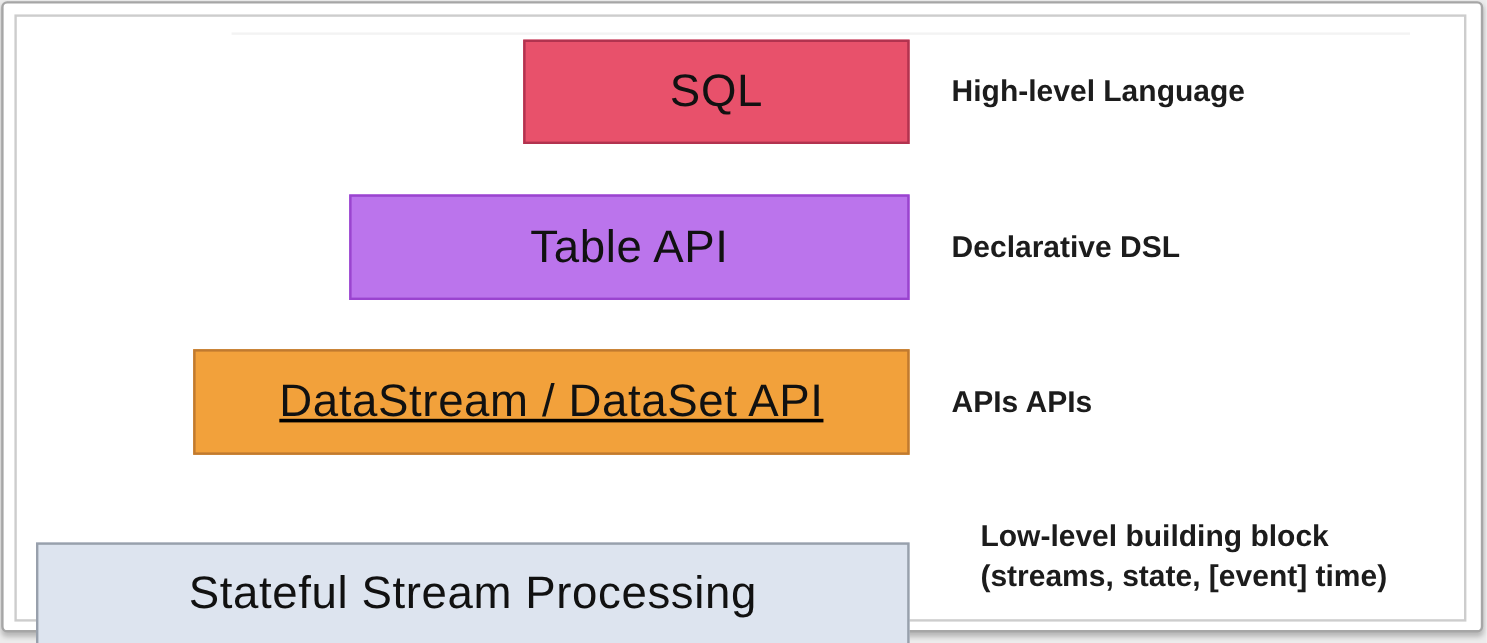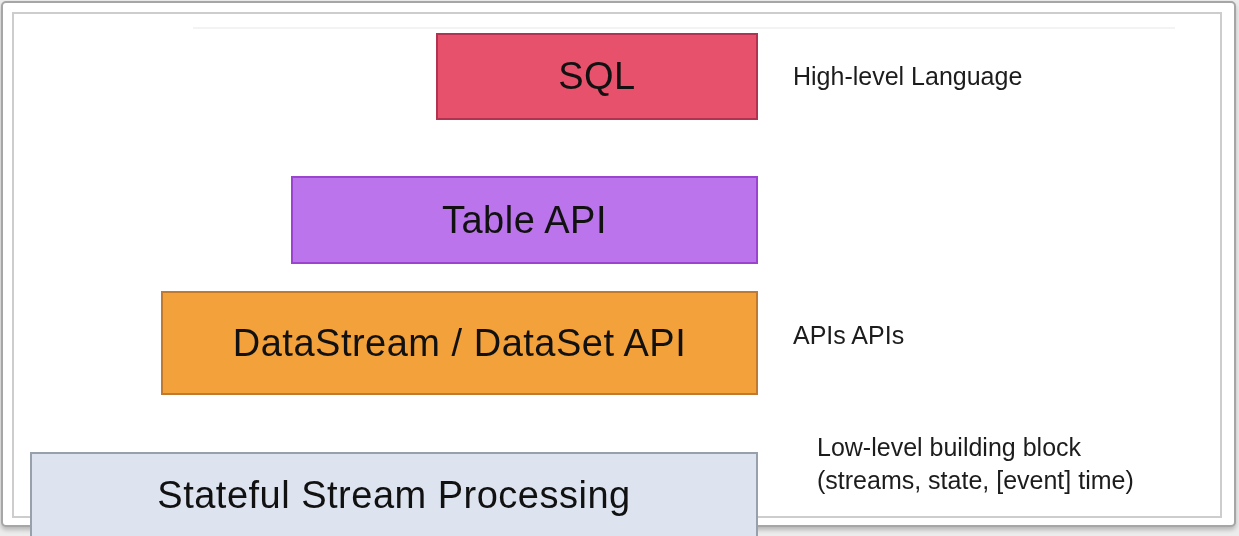--- a/index.html
+++ b/index.html
@@ -51,25 +51,26 @@
   }
   .annotation {
     position: absolute;
     left: 779px;
     display: flex;
     align-items: center;
     font-size: 25px;
     color: #1c1c1c;
     line-height: 1.3;
     white-space: pre-line;
+    font-weight: bold;
   }
   
   .layer-0 { left: 422px; top: 19px;  width: 322px; height: 87px; }
-  .layer-1 { left: 277px; top: 162px; width: 467px; height: 88px; }
-  .layer-2 { left: 147px; top: 277px; width: 597px; height: 104px; }
+  .layer-1 { left: 277px; top: 148px; width: 467px; height: 88px; }
+  .layer-2 { left: 147px; top: 277px; width: 597px; height: 88px; text-decoration: underline; }
   .layer-3 { left: 16px;  top: 406px; width: 728px; height: 87px; margin-top: 32px; }
   .ann-0 { top: 19px;  height: 87px; }
   .ann-1 { top: 148px; height: 88px; }
   .ann-2 { top: 277px; height: 88px; }
   .ann-3 { top: 406px; height: 87px; margin-left: 24px; }
 </style>
 </head>
 <body>
 
 <div class="screen">
@@ -84,18 +85,19 @@
         <span class="layer-label">Table API</span>
       </div>
       <div class="layer layer-2" style="background: rgb(242, 161, 59); border-color: rgb(192, 122, 48);">
         <span class="layer-label">DataStream / DataSet API</span>
       </div>
       <div class="layer layer-3" style="background: rgb(221, 228, 239); border-color: rgb(152, 160, 172);">
         <span class="layer-label">Stateful Stream Processing</span>
       </div>
 
       <div class="annotation ann-0">High-level Language</div>
+      <div class="annotation ann-1">Declarative DSL</div>
       <div class="annotation ann-2">APIs APIs</div>
       <div class="annotation ann-3">Low-level building block
 (streams, state, [event] time)</div>
     </div>
   </div>
 </div>
 
 </body></html>

